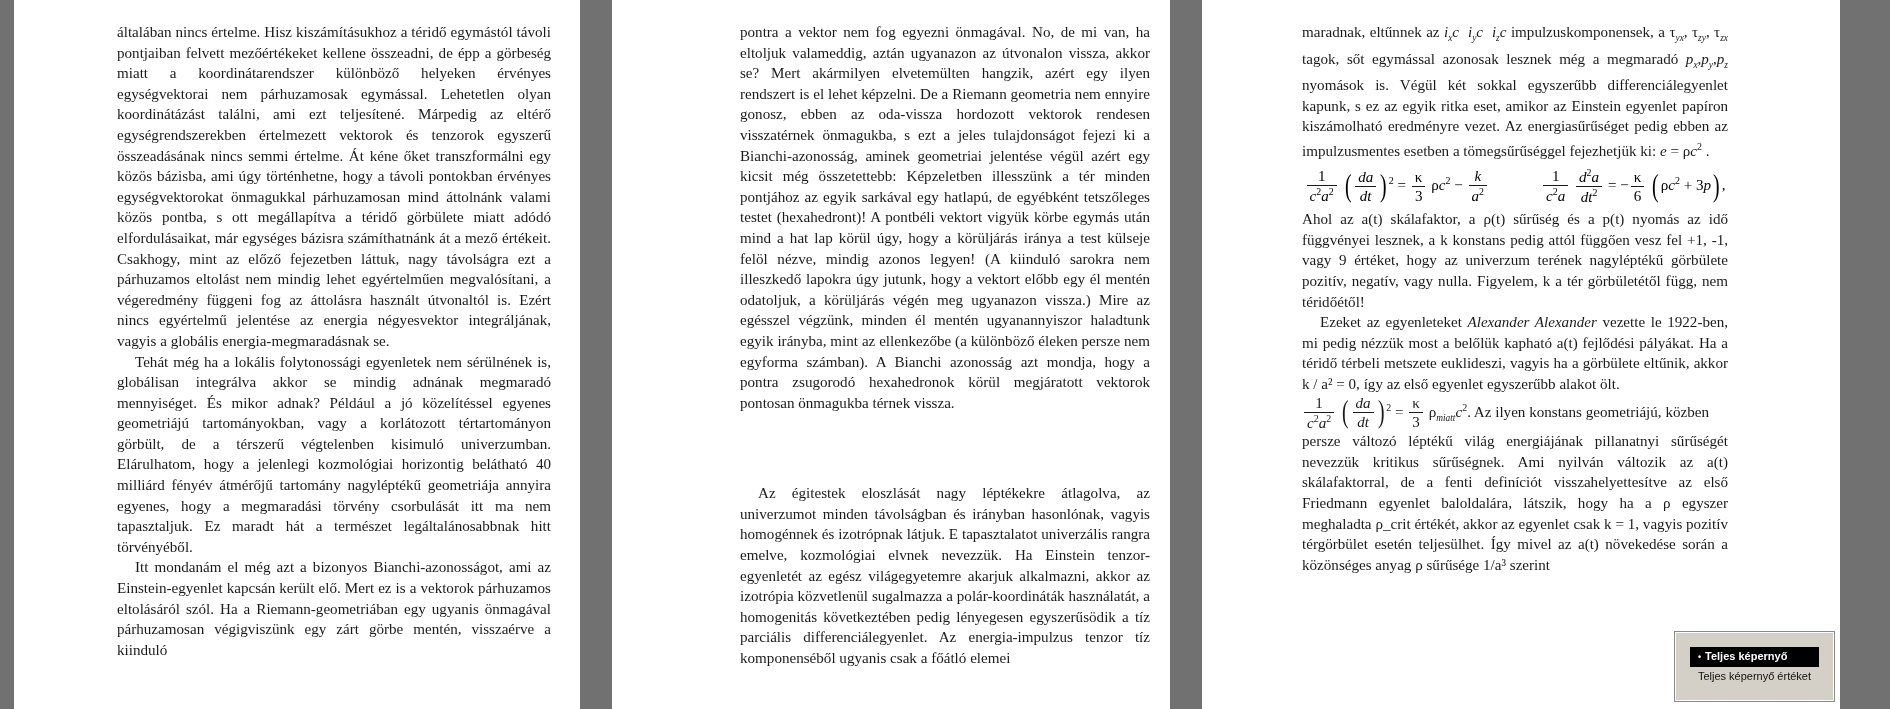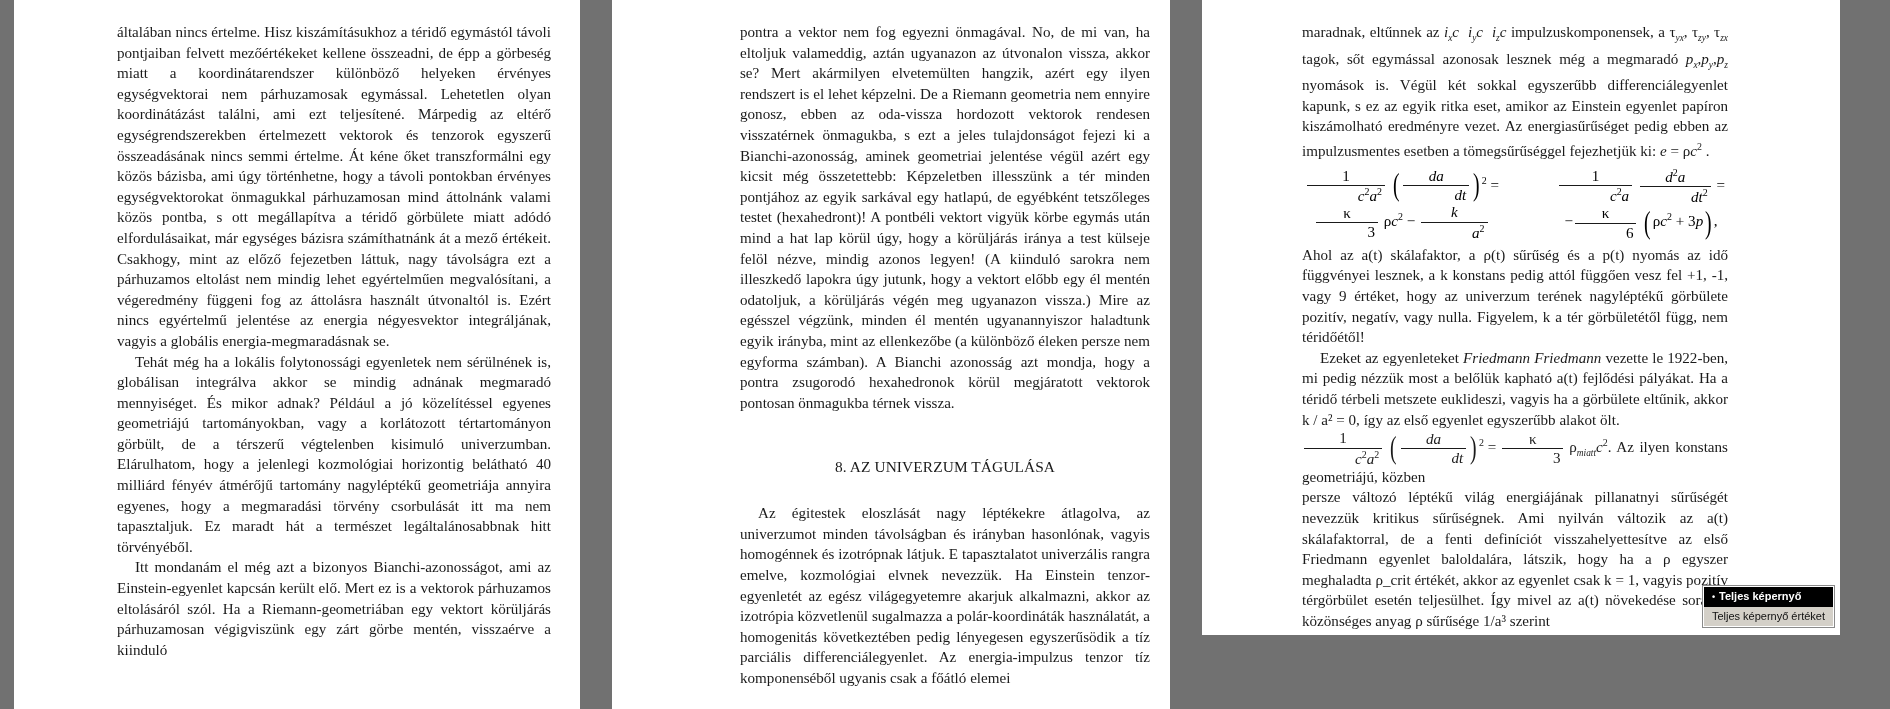--- a/index.html
+++ b/index.html
@@ -76,40 +76,40 @@
   }
   .mathline.two { display: flex; justify-content: center; align-items: center; gap: 52px; }
   .frac {
     display: inline-block;
     vertical-align: middle;
     text-align: center;
     line-height: 1.08;
     margin: 0 2px;
   }
   .frac .num { display: block; border-bottom: 1px solid #1a1a1a; padding: 0 3px 1px 3px; }
-  .frac .den { display: block; padding: 1px 3px 0 3px; margin-left: 48px; }
+  .frac .den { display: block; padding: 1px 3px 0 3px; }
   sup.sm { font-size: .66em; vertical-align: super; }
   sub.sm { font-size: .62em; vertical-align: sub; font-style: italic;}
   .paren-big {
     display: inline-block;
     font-size: 2.1em;
     vertical-align: middle;
     font-weight: 300;
     transform: scaleX(.62);
     line-height: .85;
   }
   .eqwrap { display: inline-block; vertical-align: middle; font-size: 15.1px; }
   .inline-math { font-size: 15.1px; }
 
   
   .fs-overlay {
     position: absolute;
     border: 1px solid #8a8a8a;
     background: #d4d0c8;
-    padding: 1px;
+    padding: 15px;
     box-shadow: 0 0 0 1px #ffffff inset;
     font-family: "Liberation Sans", sans-serif;
   }
   .fs-item {
     font-size: 11px;
     padding: 2px 8px 3px 8px;
     color: #111;
     white-space: nowrap;
     line-height: 14px;
   }
@@ -124,39 +124,38 @@
 <body>
 
 <div id="viewer">
 
   <div class="gutter" style="width:14px"></div>
 
   <div class="page" id="page-left" style="width:566px;height:709px;">
     <div class="page-inner" style="left:103px; top:22px; width:434px;">
       <p class="para">általában nincs értelme. Hisz kiszámításukhoz a téridő egymástól távoli pontjaiban felvett mezőértékeket kellene összeadni, de épp a görbeség miatt a koordinátarendszer különböző helyeken érvényes egységvektorai nem párhuzamosak egymással. Lehetetlen olyan koordinátázást találni, ami ezt teljesítené. Márpedig az eltérő egységrendszerekben értelmezett vektorok és tenzorok egyszerű összeadásának nincs semmi értelme. Át kéne őket transzformálni egy közös bázisba, ami úgy történhetne, hogy a távoli pontokban érvényes egységvektorokat önmagukkal párhuzamosan mind áttolnánk valami közös pontba, s ott megállapítva a téridő görbülete miatt adódó elfordulásaikat, már egységes bázisra számíthatnánk át a mező értékeit. Csakhogy, mint az előző fejezetben láttuk, nagy távolságra ezt a párhuzamos eltolást nem mindig lehet egyértelműen megvalósítani, a végeredmény függeni fog az áttolásra használt útvonaltól is. Ezért nincs egyértelmű jelentése az energia négyesvektor integráljának, vagyis a globális energia-megmaradásnak se.</p>
       <p class="para indent">Tehát még ha a lokális folytonossági egyenletek nem sérülnének is, globálisan integrálva akkor se mindig adnának megmaradó mennyiséget. És mikor adnak? Például a jó közelítéssel egyenes geometriájú tartományokban, vagy a korlátozott tértartományon görbült, de a térszerű végtelenben kisimuló univerzumban. Elárulhatom, hogy a jelenlegi kozmológiai horizontig belátható 40 milliárd fényév átmérőjű tartomány nagyléptékű geometriája annyira egyenes, hogy a megmaradási törvény csorbulását itt ma nem tapasztaljuk. Ez maradt hát a természet legáltalánosabbnak hitt törvényéből.</p>
-      <p class="para indent">Itt mondanám el még azt a bizonyos Bianchi-azonosságot, ami az Einstein-egyenlet kapcsán került elő. Mert ez is a vektorok párhuzamos eltolásáról szól. Ha a Riemann-geometriában egy vektort körüljárás párhuzamosan végigviszünk egy zárt görbe mentén, visszaérve a kiinduló</p>
+      <p class="para indent">Itt mondanám el még azt a bizonyos Bianchi-azonosságot, ami az Einstein-egyenlet kapcsán került elő. Mert ez is a vektorok párhuzamos eltolásáról szól. Ha a Riemann-geometriában egy ugyanis önmagával párhuzamosan végigviszünk egy zárt görbe mentén, visszaérve a kiinduló</p>
     </div>
   </div>
 
   <div class="gutter" style="width:32px"></div>
 
   <div class="page" id="page-middle" style="width:558px;height:709px;">
     <div class="page-inner" style="left:128px; top:22px; width:410px;">
       <p class="para">pontra a vektor nem fog egyezni önmagával. No, de mi van, ha eltoljuk valameddig, aztán ugyanazon az útvonalon vissza, akkor se? Mert akármilyen elvetemülten hangzik, azért egy ilyen rendszert is el lehet képzelni. De a Riemann geometria nem ennyire gonosz, ebben az oda-vissza hordozott vektorok rendesen visszatérnek önmagukba, s ezt a jeles tulajdonságot fejezi ki a Bianchi-azonosság, aminek geometriai jelentése végül azért egy kicsit még összetettebb: Képzeletben illesszünk a tér minden pontjához az egyik sarkával egy hatlapú, de egyébként tetszőleges testet (hexahedront)! A pontbéli vektort vigyük körbe egymás után mind a hat lap körül úgy, hogy a körüljárás iránya a test külseje felöl nézve, mindig azonos legyen! (A kiinduló sarokra nem illeszkedő lapokra úgy jutunk, hogy a vektort előbb egy él mentén odatoljuk, a körüljárás végén meg ugyanazon vissza.) Mire az egésszel végzünk, minden él mentén ugyanannyiszor haladtunk egyik irányba, mint az ellenkezőbe (a különböző éleken persze nem egyforma számban). A Bianchi azonosság azt mondja, hogy a pontra zsugorodó hexahedronok körül megjáratott vektorok pontosan önmagukba térnek vissza.</p>
       <div class="spacer-lg"></div>
-      <p class="section-head">8. AZ UNIVERZUM TÁGULÁSA</p>
       <div class="spacer-md"></div>
       <p class="para indent">Az égitestek eloszlását nagy léptékekre átlagolva, az univerzumot minden távolságban és irányban hasonlónak, vagyis homogénnek és izotrópnak látjuk. E tapasztalatot univerzális rangra emelve, kozmológiai elvnek nevezzük. Ha Einstein tenzor-egyenletét az egész világegyetemre akarjuk alkalmazni, akkor az izotrópia közvetlenül sugalmazza a polár-koordináták használatát, a homogenitás következtében pedig lényegesen egyszerűsödik a tíz parciális differenciálegyenlet. Az energia-impulzus tenzor tíz komponenséből ugyanis csak a főátló elemei</p>
     </div>
   </div>
 
   <div class="gutter" style="width:32px"></div>
 
-  <div class="page" id="page-right" style="width:638px;height:635px;">
+  <div class="page" id="page-right" style="width:638px;height:709px;">
     <div class="page-inner" style="left:100px; top:22px; width:426px;">
 
       <p class="para"><span>maradnak, eltűnnek az </span><span class="inline-math"><i>i</i><sub class="sm">x</sub><i>c</i>&nbsp;&nbsp;<i>i</i><sub class="sm">y</sub><i>c</i>&nbsp;&nbsp;<i>i</i><sub class="sm">z</sub><i>c</i></span><span> impulzuskomponensek, a </span><span class="inline-math">τ<sub class="sm">yx</sub>, τ<sub class="sm">zy</sub>, τ<sub class="sm">zx</sub></span><span> tagok, sőt egymással azonosak lesznek még a megmaradó </span><span class="inline-math"><i>p</i><sub class="sm">x</sub>,<i>p</i><sub class="sm">y</sub>,<i>p</i><sub class="sm">z</sub></span><span> nyomások is. Végül két sokkal egyszerűbb differenciálegyenlet kapunk, s ez az egyik ritka eset, amikor az Einstein egyenlet papíron kiszámolható eredményre vezet. Az energiasűrűséget pedig ebben az impulzusmentes esetben a tömegsűrűséggel fejezhetjük ki: </span><span class="inline-math"><i>e</i> = ρ<i>c</i><sup class="sm">2</sup> .</span></p>
 
       <div class="mathline two">
 
         <span class="eqwrap">
           <span class="frac"><span class="num">1</span><span class="den"><i>c</i><sup class="sm">2</sup><i>a</i><sup class="sm">2</sup></span></span>
           <span class="paren-big">(</span><span class="frac"><span class="num"><i>da</i></span><span class="den"><i>dt</i></span></span><span class="paren-big">)</span><sup class="sm">2</sup>
           = <span class="frac"><span class="num">κ</span><span class="den">3</span></span>
@@ -168,21 +167,21 @@
           <span class="frac"><span class="num">1</span><span class="den"><i>c</i><sup class="sm">2</sup><i>a</i></span></span>
           <span class="frac"><span class="num"><i>d</i><sup class="sm">2</sup><i>a</i></span><span class="den"><i>dt</i><sup class="sm">2</sup></span></span>
           = −<span class="frac"><span class="num">κ</span><span class="den">6</span></span>
           <span class="paren-big">(</span>ρ<i>c</i><sup class="sm">2</sup> + 3<i>p</i><span class="paren-big">)</span>,
         </span>
 
       </div>
 
       <p class="para"><span>Ahol az a(t) skálafaktor, a ρ(t) sűrűség és a p(t) nyomás az idő függvényei lesznek, a k konstans pedig attól függően vesz fel +1, -1, vagy 9 értéket, hogy az univerzum terének nagyléptékű görbülete pozitív, negatív, vagy nulla. Figyelem, k a tér görbületétől függ, nem téridőétől!</span></p>
 
-      <p class="para indent"><span>Ezeket az egyenleteket <em>Friedmann Friedmann</em> vezette le 1922-ben, mi pedig nézzük most a belőlük kapható a(t) fejlődési pályákat. Ha a téridő térbeli metszete euklideszi, vagyis ha a görbülete eltűnik, akkor k / a² = 0, így az első egyenlet egyszerűbb alakot ölt.</span></p>
+      <p class="para indent"><span>Ezeket az egyenleteket <em>Alexander Alexander</em> vezette le 1922-ben, mi pedig nézzük most a belőlük kapható a(t) fejlődési pályákat. Ha a téridő térbeli metszete euklideszi, vagyis ha a görbülete eltűnik, akkor k / a² = 0, így az első egyenlet egyszerűbb alakot ölt.</span></p>
 
       <p class="para"><span class="eqwrap">
           <span class="frac"><span class="num">1</span><span class="den"><i>c</i><sup class="sm">2</sup><i>a</i><sup class="sm">2</sup></span></span>
           <span class="paren-big">(</span><span class="frac"><span class="num"><i>da</i></span><span class="den"><i>dt</i></span></span><span class="paren-big">)</span><sup class="sm">2</sup>
           = <span class="frac"><span class="num">κ</span><span class="den">3</span></span>
           ρ<sub class="sm">miatt</sub><i>c</i><sup class="sm">2</sup>
         </span><span>. Az ilyen konstans geometriájú, közben</span></p>
 
       <p class="para"><span>persze változó léptékű világ energiájának pillanatnyi sűrűségét nevezzük kritikus sűrűségnek. Ami nyilván változik az a(t) skálafaktorral, de a fenti definíciót visszahelyettesítve az első Friedmann egyenlet baloldalára, látszik, hogy ha a ρ egyszer meghaladta ρ_crit értékét, akkor az egyenlet csak k = 1, vagyis pozitív térgörbület esetén teljesülhet. Így mivel az a(t) növekedése során a közönséges anyag ρ sűrűsége 1/a³ szerint</span></p>
 

